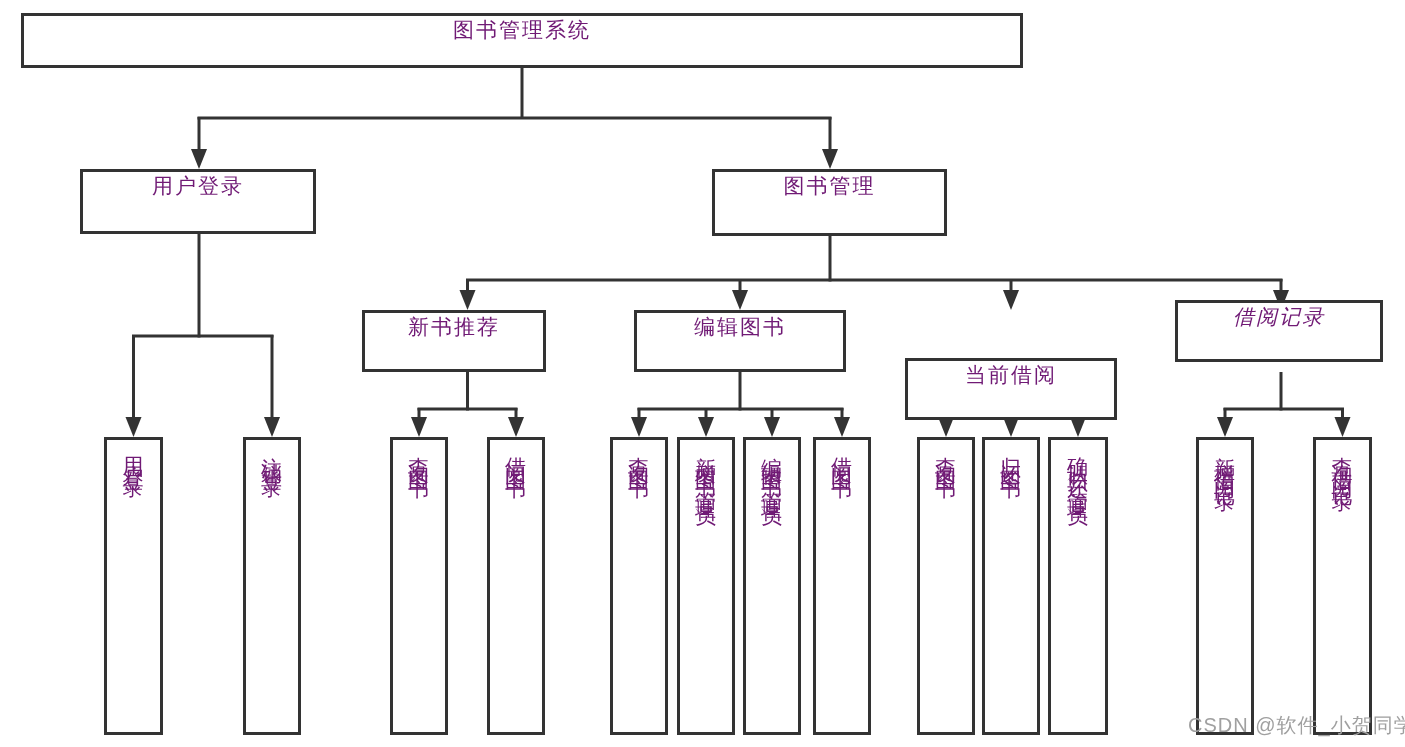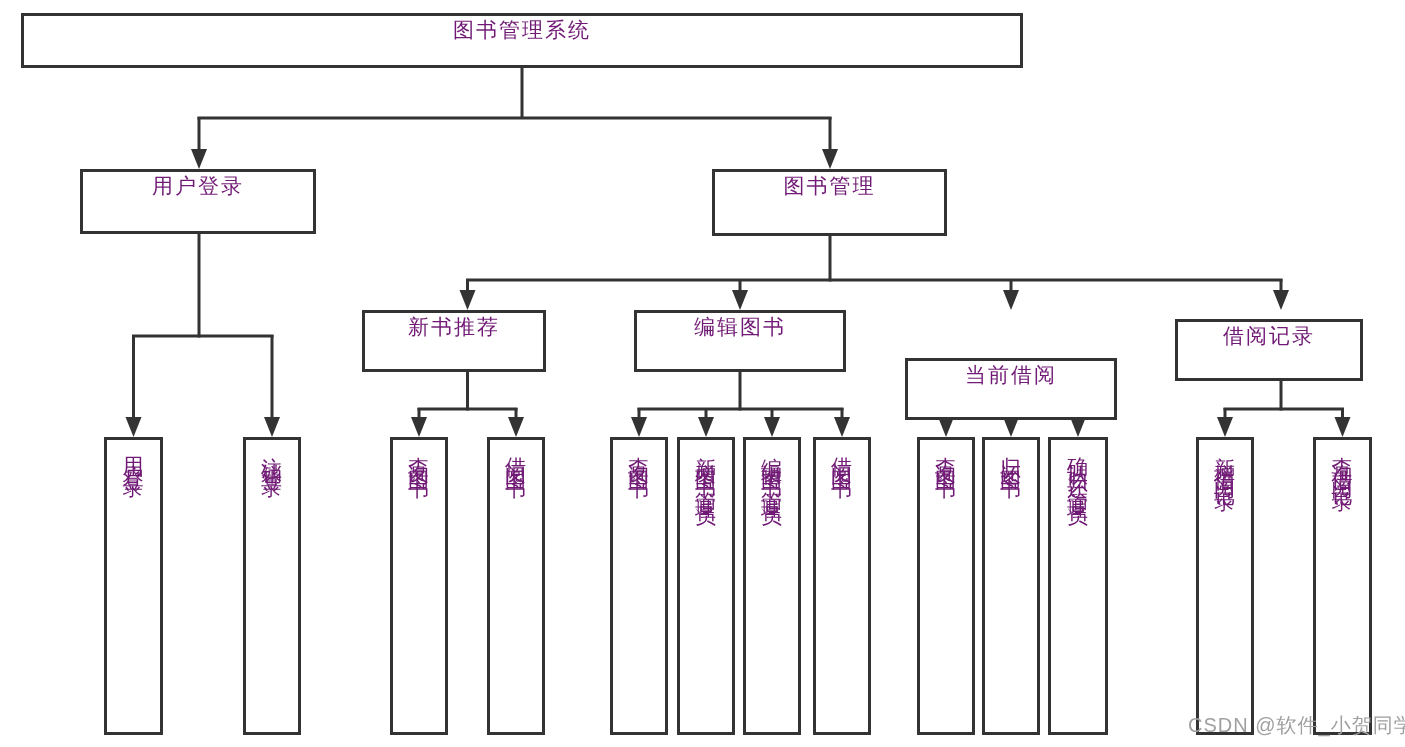--- a/index.html
+++ b/index.html
@@ -48,21 +48,21 @@
     line-height: 1;
     white-space: nowrap;
   }
 
   .n-root    { left: 21px;  top: 13px;  width: 1002px; height: 55px; }
   .n-login   { left: 80px;  top: 169px; width: 236px;  height: 65px; }
   .n-mgmt    { left: 712px; top: 169px; width: 235px;  height: 67px; }
   .n-rec     { left: 362px; top: 310px; width: 184px;  height: 62px; }
   .n-borrow  { left: 634px; top: 310px; width: 212px;  height: 62px; }
   .n-current { left: 905px; top: 310px; width: 212px;  height: 62px; margin-top: 48px; }
-  .n-records { left: 1175px;top: 319px; width: 188px;  height: 62px; }
+  .n-records { left: 1175px;top: 300px; width: 208px;  height: 62px; font-style: italic; }
 
   .v1  { left: 104px; width: 59px; }
   .v2  { left: 243px; }
   .v3  { left: 390px; }
   .v4  { left: 487px; }
   .v5  { left: 610px; }
   .v6  { left: 677px; }
   .v7  { left: 743px; }
   .v8  { left: 813px; }
   .v9  { left: 917px; }

